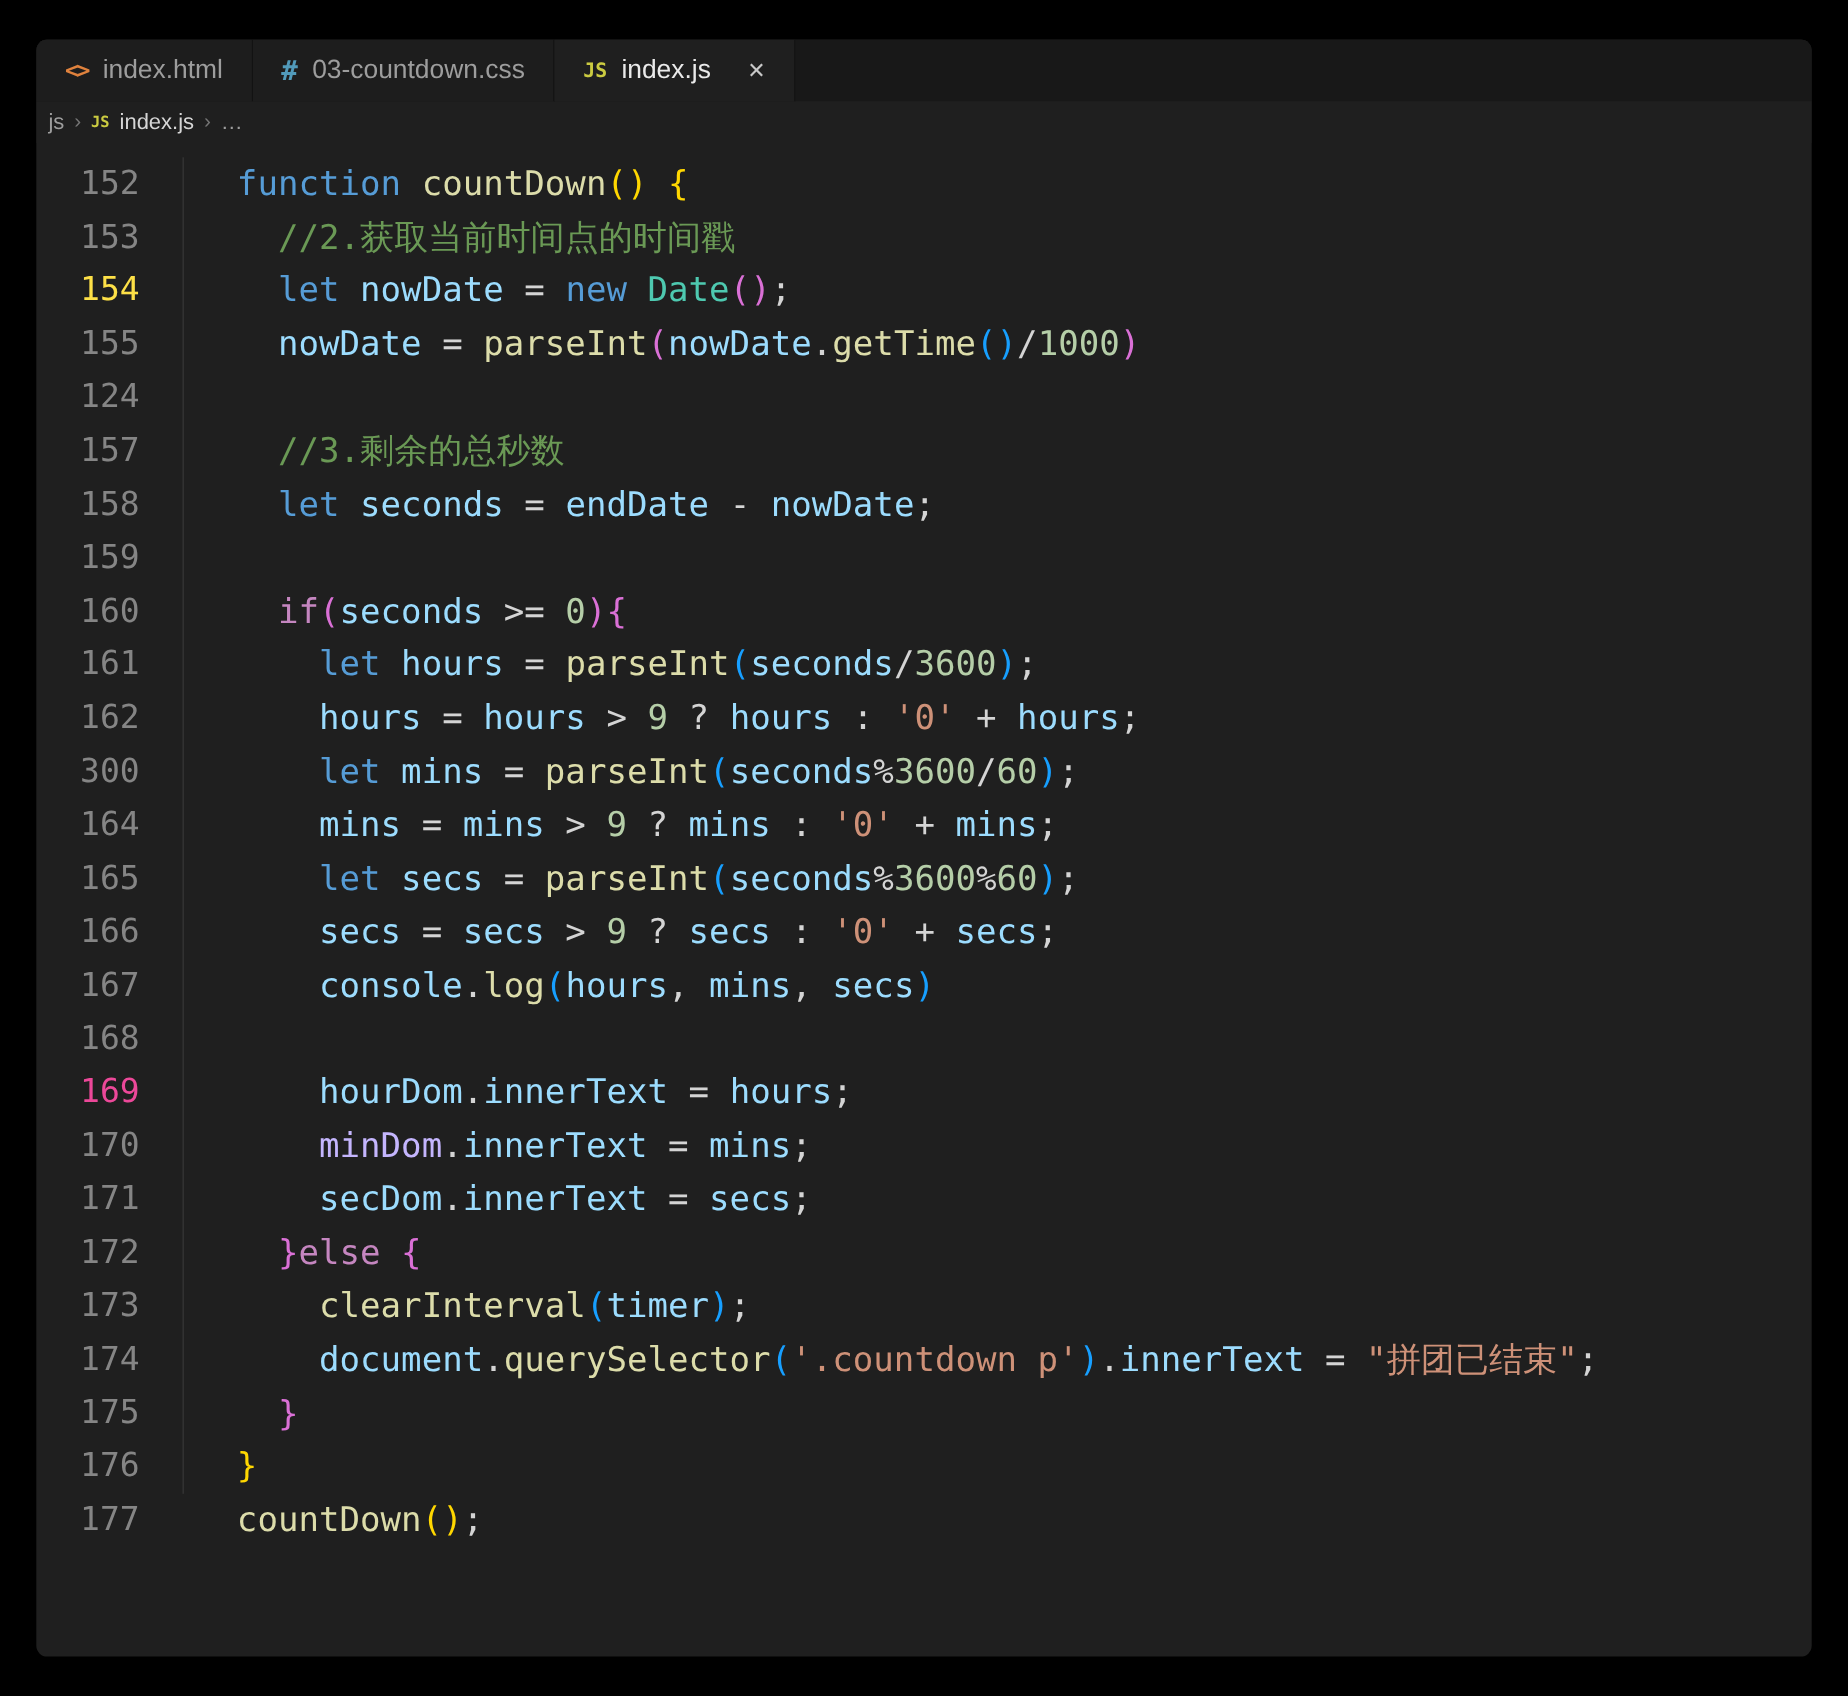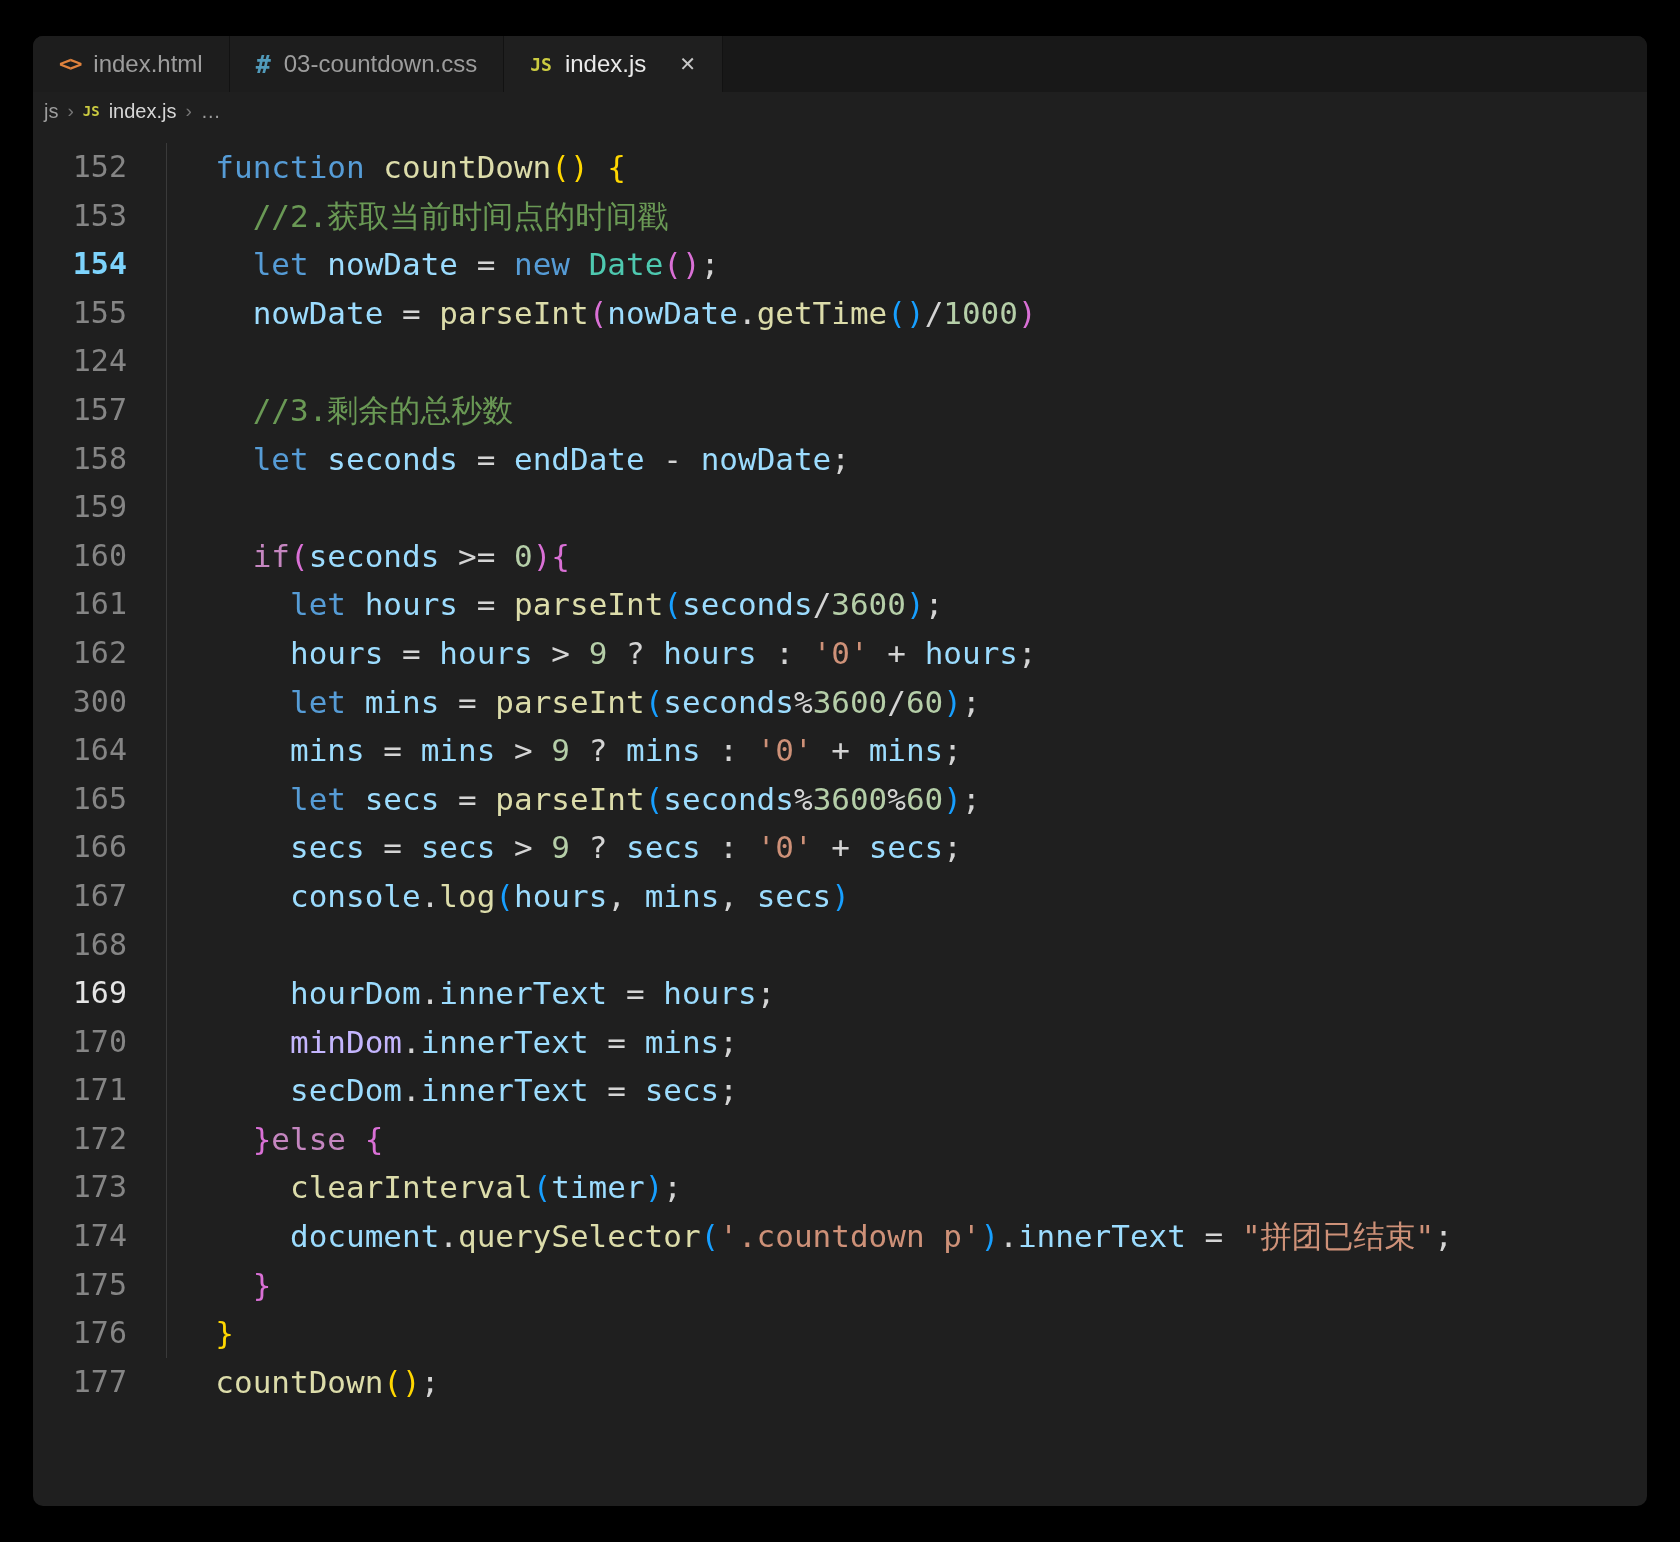--- a/index.html
+++ b/index.html
@@ -78,21 +78,21 @@
     <div>
         <div class="line">
           <div class="ln" style="color: rgb(133, 133, 133);">152</div>
           <div class="code"><span style="color: rgb(212, 212, 212);">  </span><span style="color: rgb(86, 156, 214);">function</span><span style="color: rgb(212, 212, 212);"> </span><span style="color: rgb(220, 220, 170);">countDown</span><span style="color: rgb(255, 215, 0);">(</span><span style="color: rgb(255, 215, 0);">)</span><span style="color: rgb(212, 212, 212);"> </span><span style="color: rgb(255, 215, 0);">{</span></div>
         </div>
         <div class="line">
           <div class="ln" style="color: rgb(133, 133, 133);">153</div>
           <div class="code"><span style="color: rgb(212, 212, 212);">    </span><span style="color: rgb(106, 153, 85);">//2.获取当前时间点的时间戳</span></div>
         </div>
         <div class="line">
-          <div class="ln" style="color: #7dd3fc; font-weight: bold;">154</div>
+          <div class="ln" style="color: #fde047;">154</div>
           <div class="code"><span style="color: rgb(212, 212, 212);">    </span><span style="color: rgb(86, 156, 214);">let</span><span style="color: rgb(212, 212, 212);"> </span><span style="color: rgb(156, 220, 254);">nowDate</span><span style="color: rgb(212, 212, 212);"> = </span><span style="color: rgb(86, 156, 214);">new</span><span style="color: rgb(212, 212, 212);"> </span><span style="color: rgb(78, 201, 176);">Date</span><span style="color: rgb(218, 112, 214);">(</span><span style="color: rgb(218, 112, 214);">)</span><span style="color: rgb(212, 212, 212);">;</span></div>
         </div>
         <div class="line">
           <div class="ln" style="color: rgb(133, 133, 133);">155</div>
           <div class="code"><span style="color: rgb(212, 212, 212);">    </span><span style="color: rgb(156, 220, 254);">nowDate</span><span style="color: rgb(212, 212, 212);"> = </span><span style="color: rgb(220, 220, 170);">parseInt</span><span style="color: rgb(218, 112, 214);">(</span><span style="color: rgb(156, 220, 254);">nowDate</span><span style="color: rgb(212, 212, 212);">.</span><span style="color: rgb(220, 220, 170);">getTime</span><span style="color: rgb(23, 159, 255);">(</span><span style="color: rgb(23, 159, 255);">)</span><span style="color: rgb(212, 212, 212);">/</span><span style="color: rgb(181, 206, 168);">1000</span><span style="color: rgb(218, 112, 214);">)</span></div>
         </div>
         <div class="line">
           <div class="ln" style="color: rgb(133, 133, 133);">124</div>
           <div class="code"></div>
         </div>
@@ -138,21 +138,21 @@
         </div>
         <div class="line">
           <div class="ln" style="color: rgb(133, 133, 133);">167</div>
           <div class="code"><span style="color: rgb(212, 212, 212);">      </span><span style="color: rgb(156, 220, 254);">console</span><span style="color: rgb(212, 212, 212);">.</span><span style="color: rgb(220, 220, 170);">log</span><span style="color: rgb(23, 159, 255);">(</span><span style="color: rgb(156, 220, 254);">hours</span><span style="color: rgb(212, 212, 212);">, </span><span style="color: rgb(156, 220, 254);">mins</span><span style="color: rgb(212, 212, 212);">, </span><span style="color: rgb(156, 220, 254);">secs</span><span style="color: rgb(23, 159, 255);">)</span></div>
         </div>
         <div class="line">
           <div class="ln" style="color: rgb(133, 133, 133);">168</div>
           <div class="code"></div>
         </div>
         <div class="line">
-          <div class="ln" style="color: #e5e5e5; text-align: right;">169</div>
+          <div class="ln" style="color: #ec4899; text-align: right;">169</div>
           <div class="code"><span style="color: rgb(212, 212, 212);">      </span><span style="color: rgb(156, 220, 254);">hourDom</span><span style="color: rgb(212, 212, 212);">.</span><span style="color: rgb(156, 220, 254);">innerText</span><span style="color: rgb(212, 212, 212);"> = </span><span style="color: rgb(156, 220, 254);">hours</span><span style="color: rgb(212, 212, 212);">;</span></div>
         </div>
         <div class="line">
           <div class="ln" style="color: rgb(133, 133, 133);">170</div>
           <div class="code"><span style="color: rgb(212, 212, 212);">      </span><span style="color: #c4b5fd;">minDom</span><span style="color: rgb(212, 212, 212);">.</span><span style="color: rgb(156, 220, 254);">innerText</span><span style="color: rgb(212, 212, 212);"> = </span><span style="color: rgb(156, 220, 254);">mins</span><span style="color: rgb(212, 212, 212);">;</span></div>
         </div>
         <div class="line">
           <div class="ln" style="color: rgb(133, 133, 133);">171</div>
           <div class="code"><span style="color: rgb(212, 212, 212);">      </span><span style="color: rgb(156, 220, 254);">secDom</span><span style="color: rgb(212, 212, 212);">.</span><span style="color: rgb(156, 220, 254);">innerText</span><span style="color: rgb(212, 212, 212);"> = </span><span style="color: rgb(156, 220, 254);">secs</span><span style="color: rgb(212, 212, 212);">;</span></div>
         </div>

